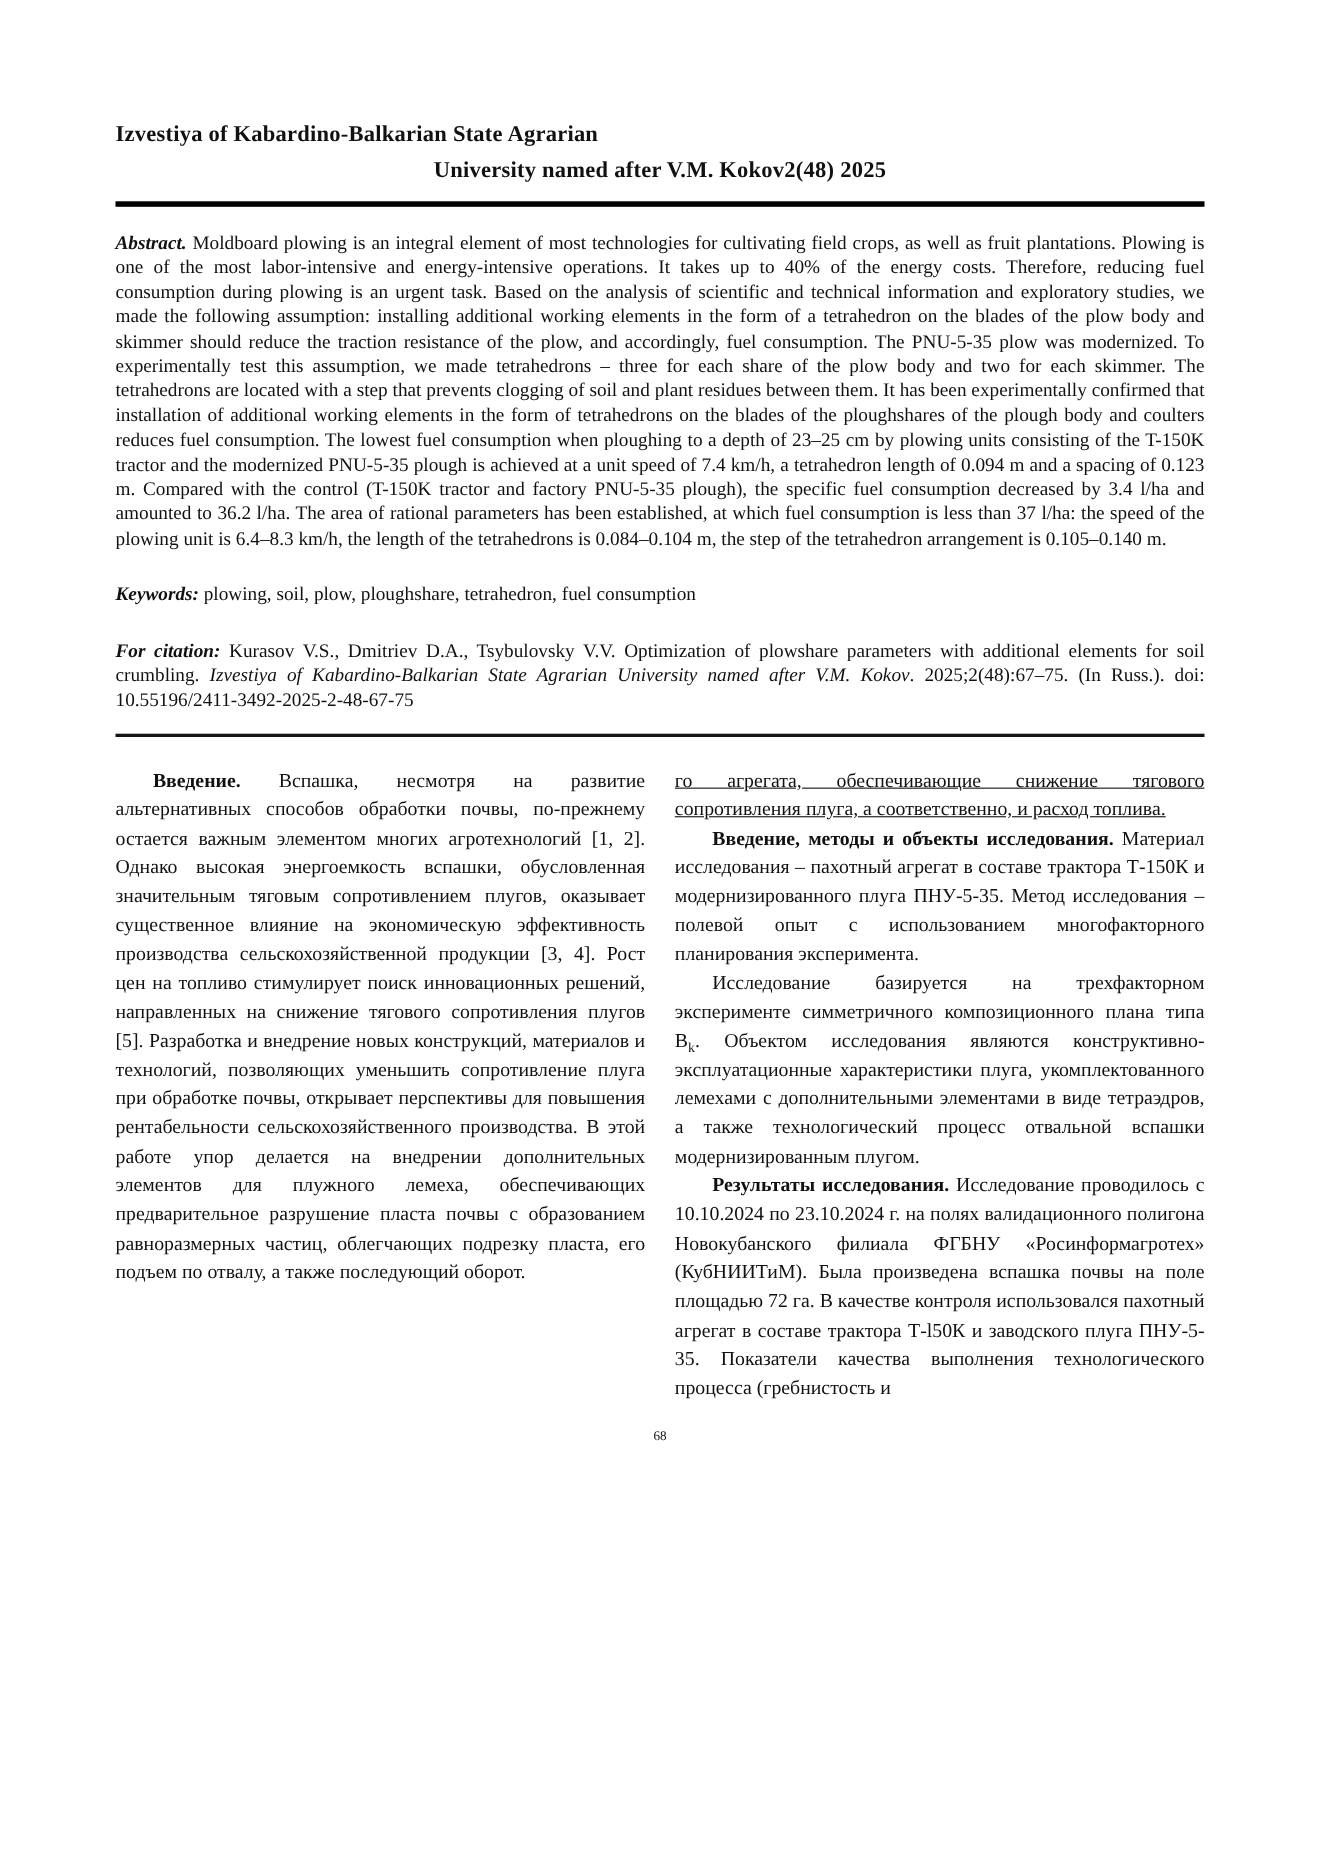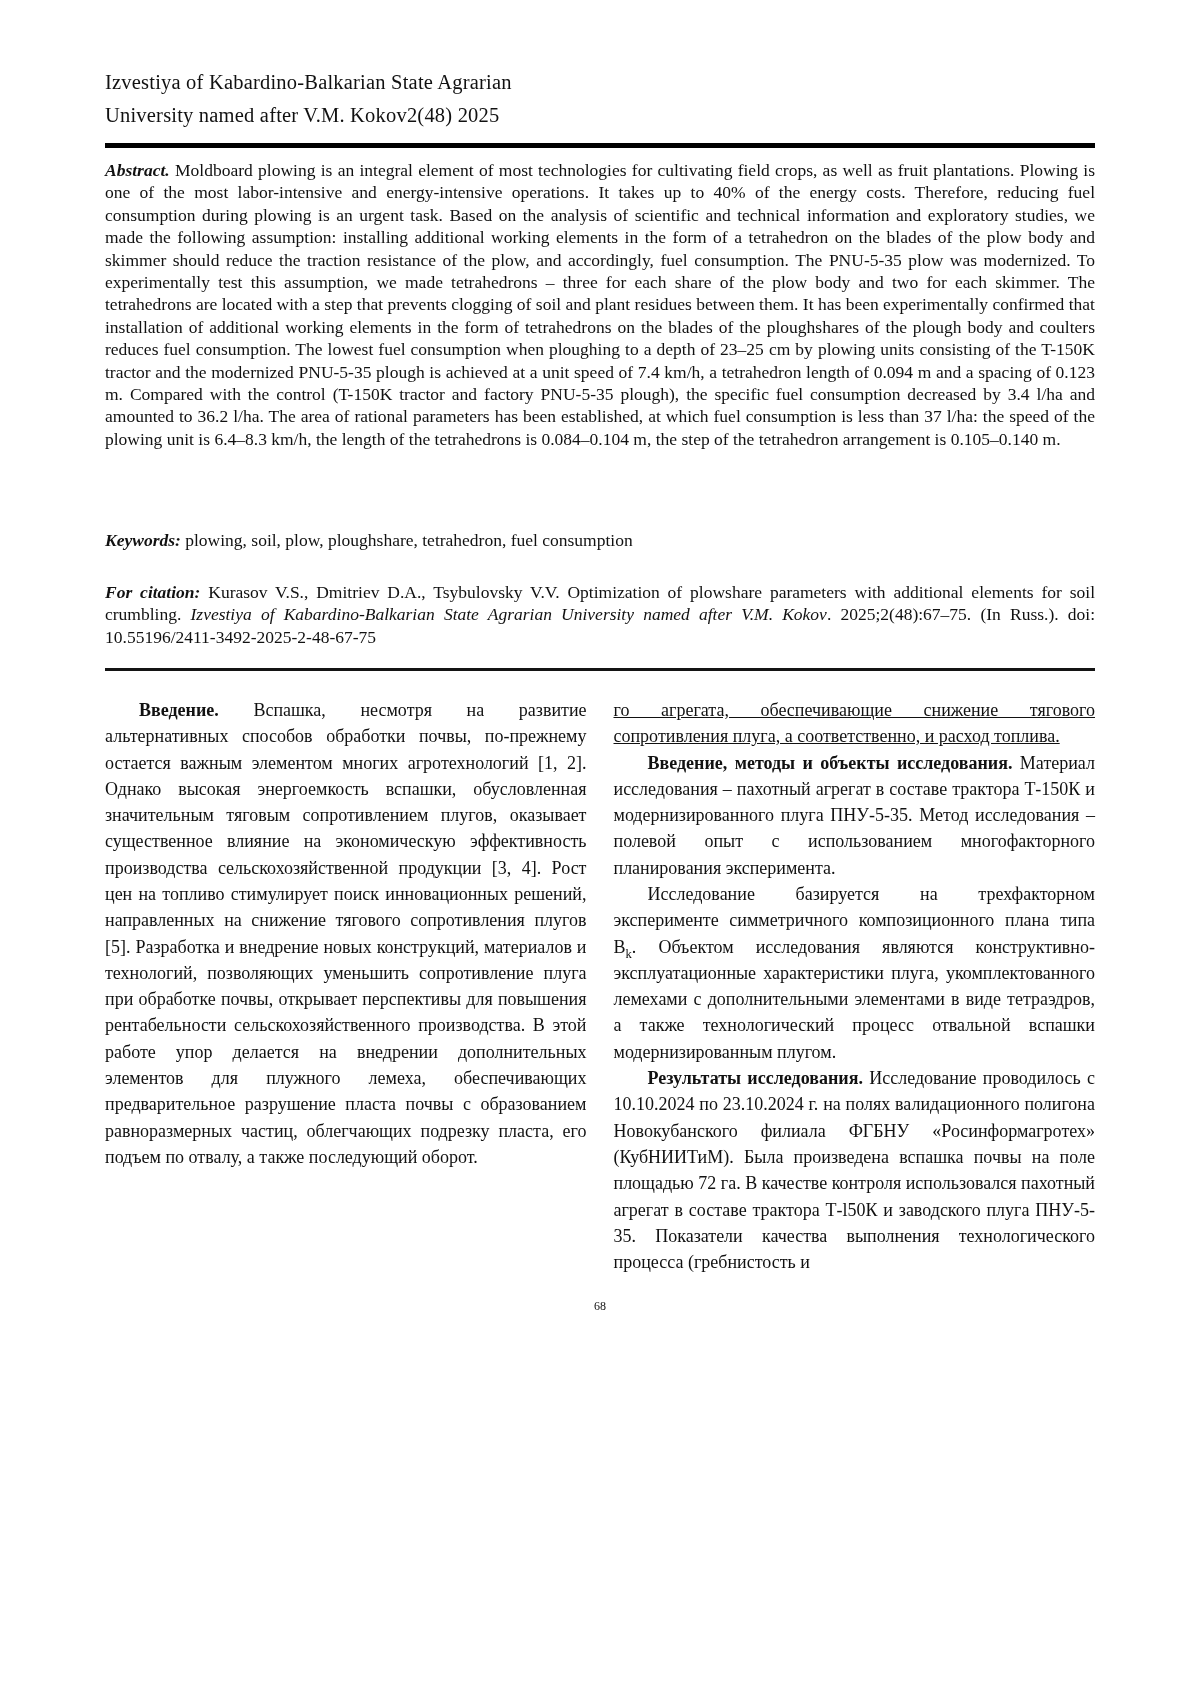--- a/index.html
+++ b/index.html
@@ -15,46 +15,47 @@
     color: #111111;
   }
   .page {
     box-sizing: border-box;
     width: 1200px;
     height: 1697px;
     padding: 66px 105px 0 105px;
   }
   
   .journal-header {
-    font-weight: normal;
+    font-weight: bold;
     font-size: 20.5px;
     line-height: 33px;
     letter-spacing: 0.2px;
+    margin-top: 40px;
   }
   .journal-header .row2 {
     display: flex;
-    justify-content: flex-start;
+    justify-content: center;
     align-items: baseline;
   }
   .header-rule {
     margin-top: 11px;
     height: 5px;
     background: #000000;
   }
   
   .front {
     font-size: 17.5px;
     line-height: 22.4px;
   }
   .par {
     margin: 0;
     text-align: justify;
   }
-  .abstract-par   { margin-top: 11px; }
-  .keywords-par   { margin-top: 79px; }
+  .abstract-par   { margin-top: 21px; }
+  .keywords-par   { margin-top: 28px; }
   .citation-par   { margin-top: 29px; }
   .section-divider {
     margin-top: 20px;
     height: 3px;
     background: #141414;
   }
   
   .columns {
     margin-top: 26px;
     display: flex;

